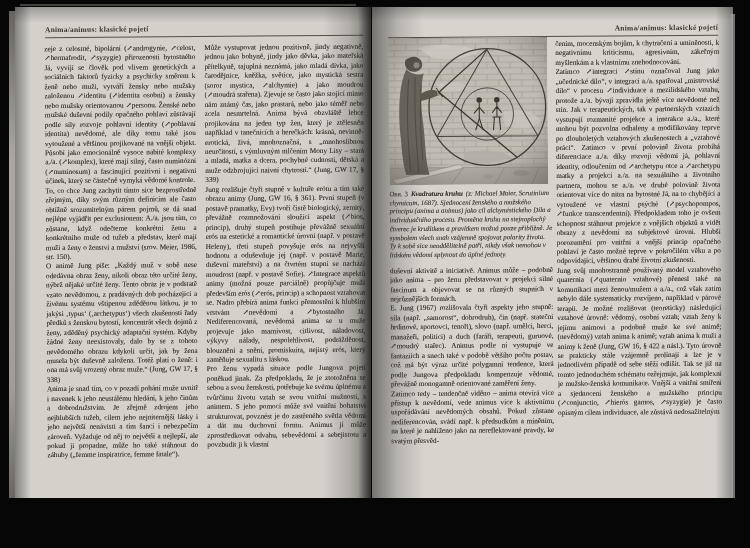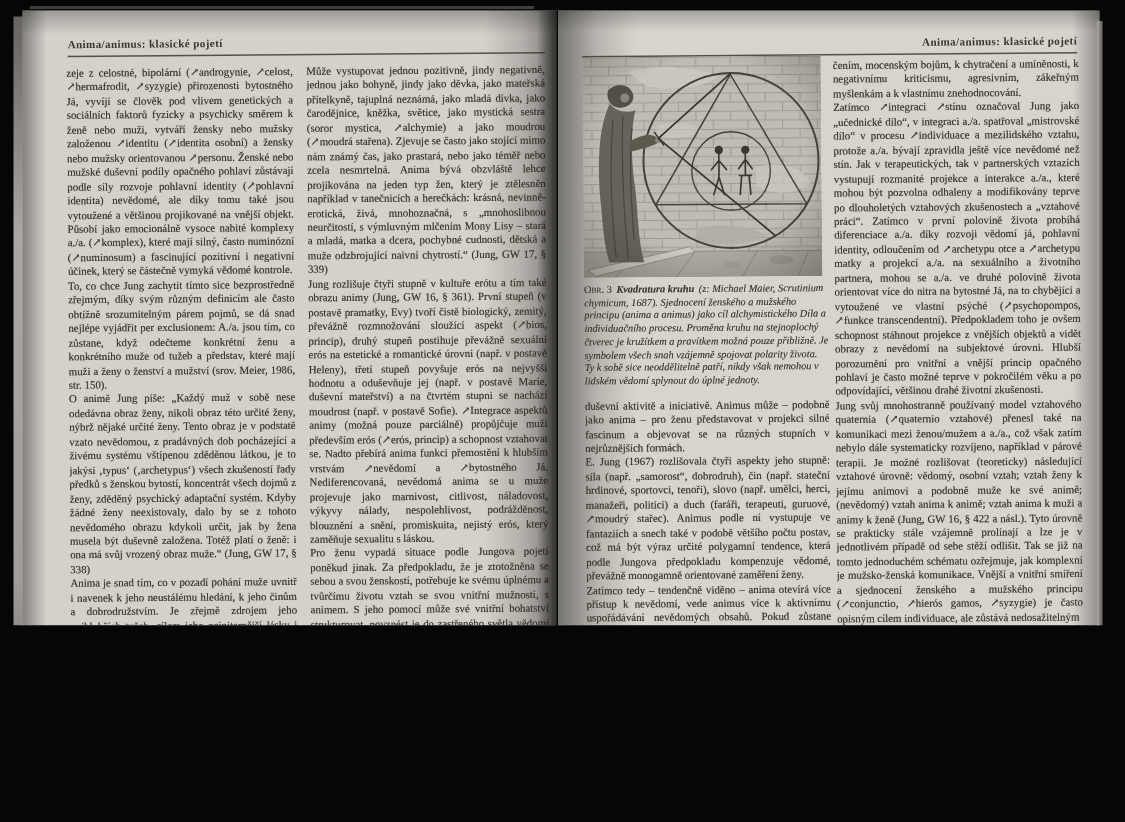--- a/index.html
+++ b/index.html
@@ -1,16 +1,16 @@
 <!DOCTYPE html>
 <html><head>
 <meta charset="utf-8">
 <style>
   html,body{margin:0;padding:0;background:#060606;}
-  .stage{position:relative;width:750px;height:417px;background:#060606;overflow:hidden;
+  .stage{position:relative;width:750px;height:498px;background:#060606;overflow:hidden;
          font-family:"Liberation Serif","DejaVu Serif",serif;color:#37322b;}
   .page{position:absolute;top:7px;height:533px;}
   .page.left{left:15px;width:356px;
     background:
       linear-gradient(90deg,rgba(0,0,0,.38),rgba(0,0,0,0) 16px),
       linear-gradient(270deg,rgba(0,0,0,.42),rgba(20,18,15,.18) 22px,rgba(0,0,0,0) 48px),
       linear-gradient(0deg,rgba(0,0,0,.30),rgba(0,0,0,0) 20px),
       linear-gradient(180deg,rgba(0,0,0,.26),rgba(0,0,0,0) 16px),
       #d4d1cb;}
   .page.right{left:372px;width:361px;

